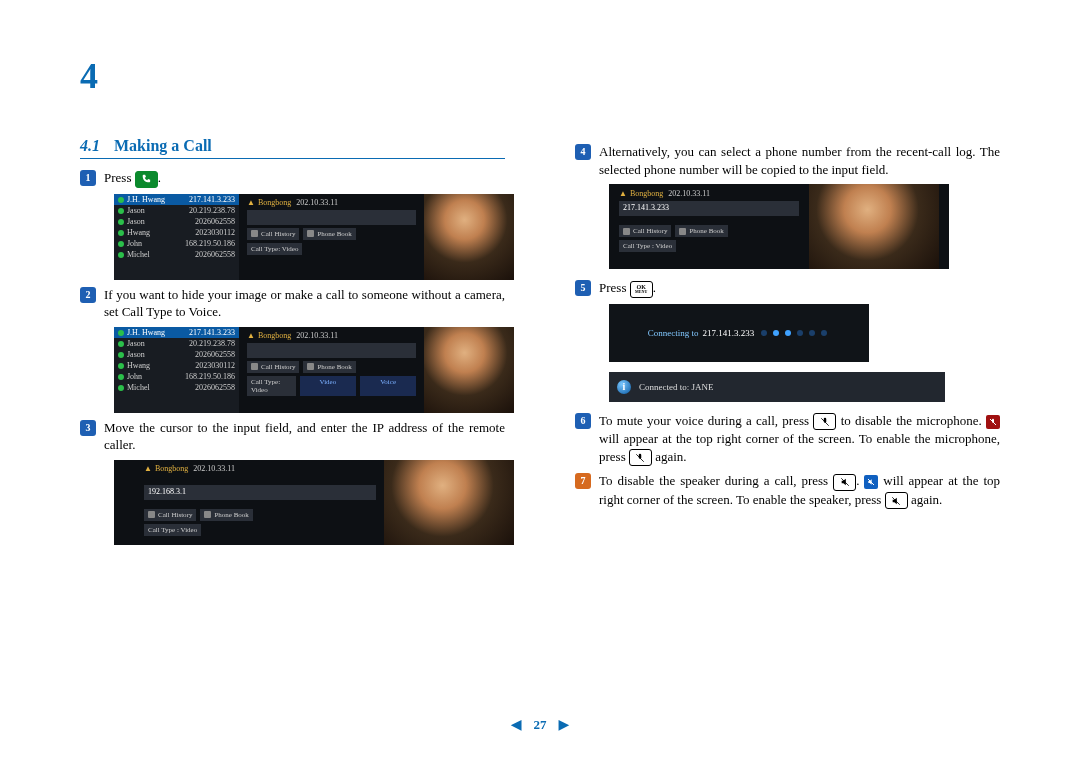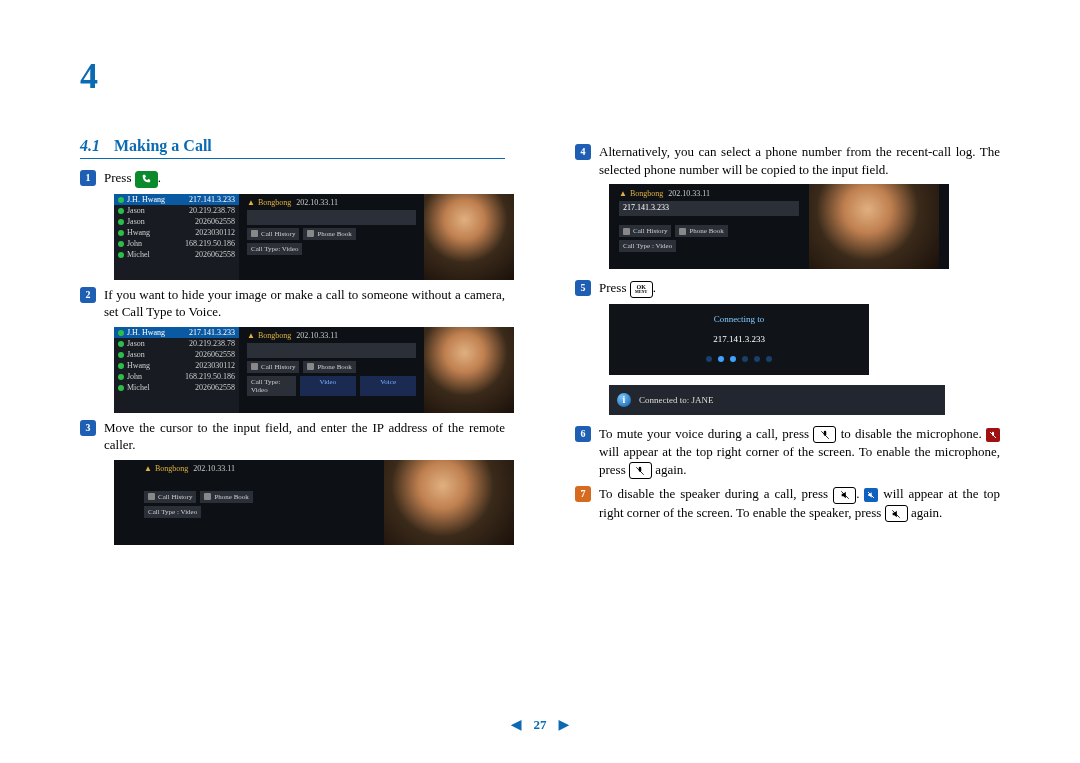--- a/index.html
+++ b/index.html
@@ -185,23 +185,23 @@
     position: relative;
   }
   .portrait.big { width: 130px; height: 85px; }
 
   .shot-r .center-col {
     display:flex; flex-direction:column; gap:3px; padding:5px 10px;
     font-size:8px; color:#ccc; width:180px;
   }
 
   .connecting {
-    height: 71px;
-    display:flex; flex-direction:column; align-items:center; justify-content:center;
-    gap:10px; width:260px;
+    height: 58px;
+    display:flex; flex-direction:row; align-items:center; justify-content:center;
+    gap:4px; width:260px;
     margin: 6px 0 10px 34px;
     background:#101418;
     color:#82c8ff; font-size:9px;
   }
   .connecting .dots span {
     width:6px; height:6px; border-radius:50%; display:inline-block; margin:0 3px;
     background:#1a3f6a;
   }
   .connecting .dots span.on { background:#3fa2ff; }
 
@@ -371,20 +371,21 @@
       </div>
 
       <div class="shot flexy" style="height:85px">
         <div class="mid-pane" style="padding-left:30px">
           <div class="mid-top">
               <span>▲</span>
               <span>Bongbong</span>
               <span class="wt">202.10.33.11</span>
             </div>
           <div style="height:6px"></div>
+          <div class="ipbox">192.168.3.1</div>
           <div style="height:3px"></div>
           <div class="btn-row">
             <span class="mbtn">
                 <span class="mi"></span>
                 <span>Call History</span>
               </span>
             <span class="mbtn">
                 <span class="mi"></span>
                 <span>Phone Book</span>
               </span>

